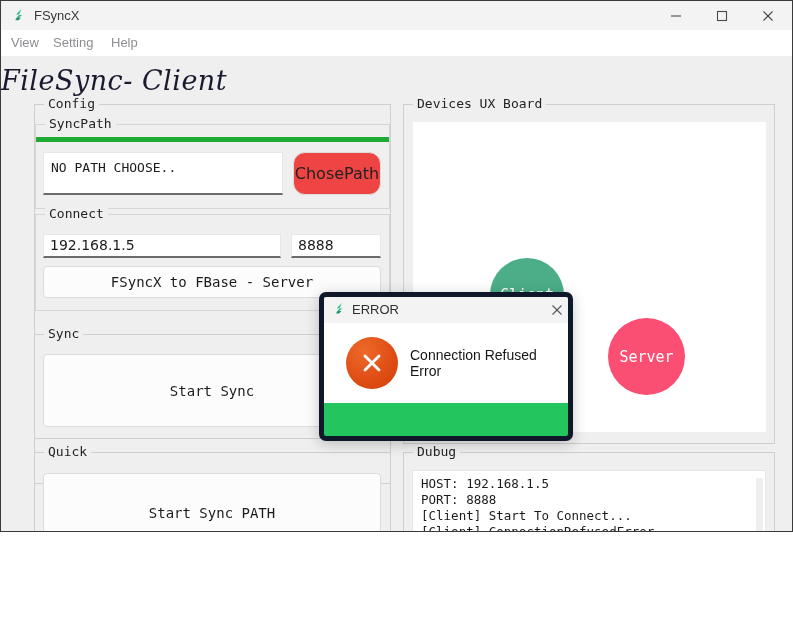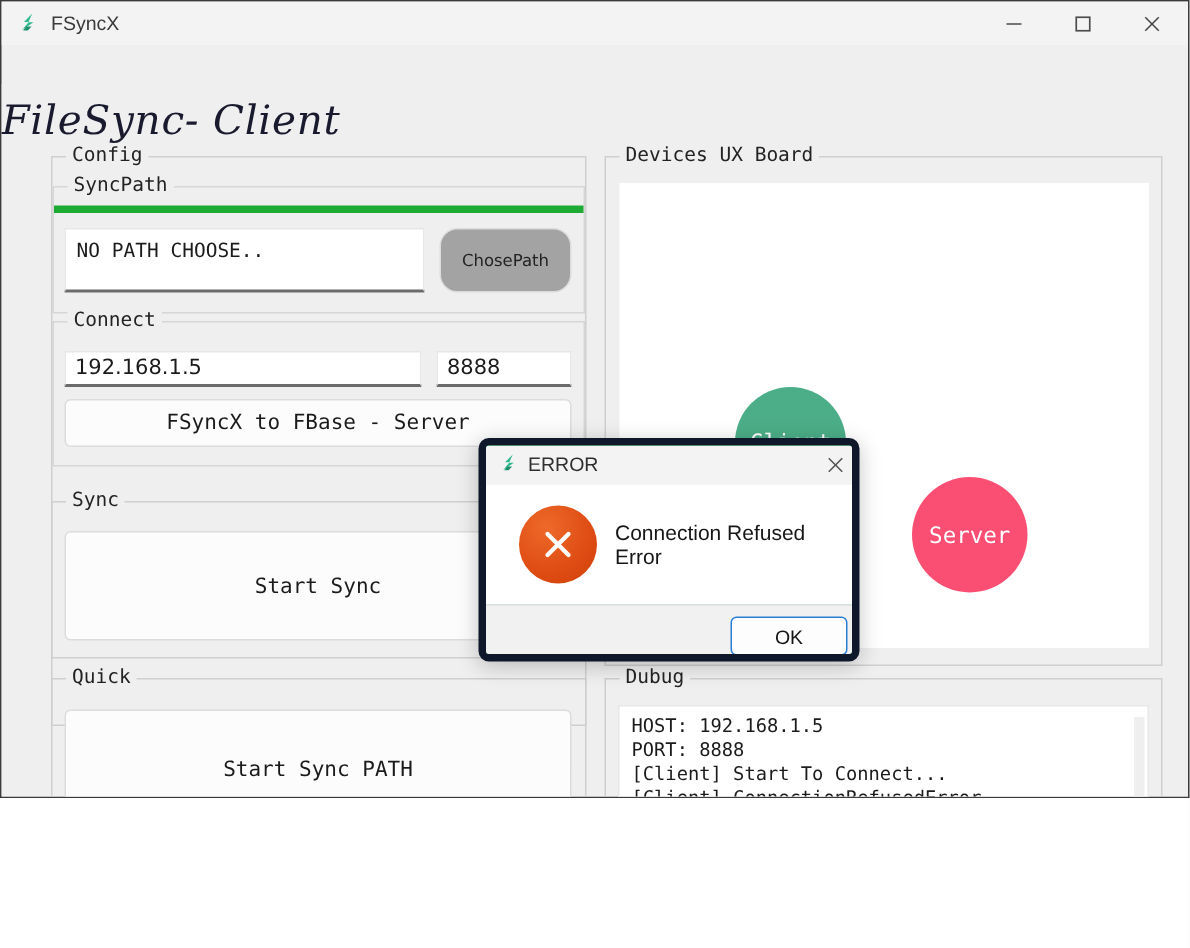--- a/index.html
+++ b/index.html
@@ -127,27 +127,27 @@
     font-size: 13px;
     color: #1b1b1b;
   }
   #path-box {
     left: 42px; top: 96px; width: 240px; height: 43px;
     padding: 7px 0 0 7px;
   }
   #btn-chosepath {
     position: absolute;
     left: 292px; top: 96px; width: 88px; height: 43px;
-    background: #a3a3a3;
+    background: #ef4444;
     border: 1px solid #dcdcdc;
     border-radius: 12px;
     box-sizing: border-box;
     display: flex; align-items: center; justify-content: center;
     font-family: "DejaVu Sans", sans-serif;
-    font-size: 11px; color: #222;
+    font-size: 16px; color: #222;
   }
   #host-box {
     left: 42px; top: 178px; width: 238px; height: 24px;
     padding: 2px 0 0 6px;
     font-family: "DejaVu Sans", sans-serif;
     font-size: 14px;
   }
   #port-box {
     left: 290px; top: 178px; width: 90px; height: 24px;
     padding: 2px 0 0 6px;
@@ -312,20 +312,25 @@
         </svg>
     </span>
     <span class="winbtn" id="btn-close">
       <svg width="12" height="12" viewBox="0 0 12 12">
           <line x1="1.5" y1="1.5" x2="10.5" y2="10.5" stroke="#4a4a4a" stroke-width="1.1"></line>
           <line x1="10.5" y1="1.5" x2="1.5" y2="10.5" stroke="#4a4a4a" stroke-width="1.1"></line>
         </svg>
     </span>
   </div>
 
+  <div id="menubar">
+    <div class="menu-item" id="menu-view">View</div>
+    <div class="menu-item" id="menu-setting">Setting</div>
+    <div class="menu-item" id="menu-help">Help</div>
+  </div>
 
   <div id="content">
 
     <div id="app-title">FileSync- Client</div>
 
     <div class="groupbox" id="gb-config">
       <span class="gb-label">Config</span>
     </div>
 
     <div class="groupbox" id="gb-syncpath">
@@ -390,18 +395,15 @@
     </div>
     <div id="dlg-body">
       <div id="dlg-error-icon">
         <svg width="26" height="26" viewBox="0 0 26 26">
           <line x1="6" y1="6" x2="20" y2="20" stroke="#ffffff" stroke-width="2.8" stroke-linecap="round"></line>
           <line x1="20" y1="6" x2="6" y2="20" stroke="#ffffff" stroke-width="2.8" stroke-linecap="round"></line>
         </svg>
       </div>
       <div id="dlg-message">Connection Refused Error</div>
     </div>
-    <div id="dlg-footer">
-      <div id="dlg-ok">OK</div>
-    </div>
   </div>
 
 </div>
 
 </body></html>

